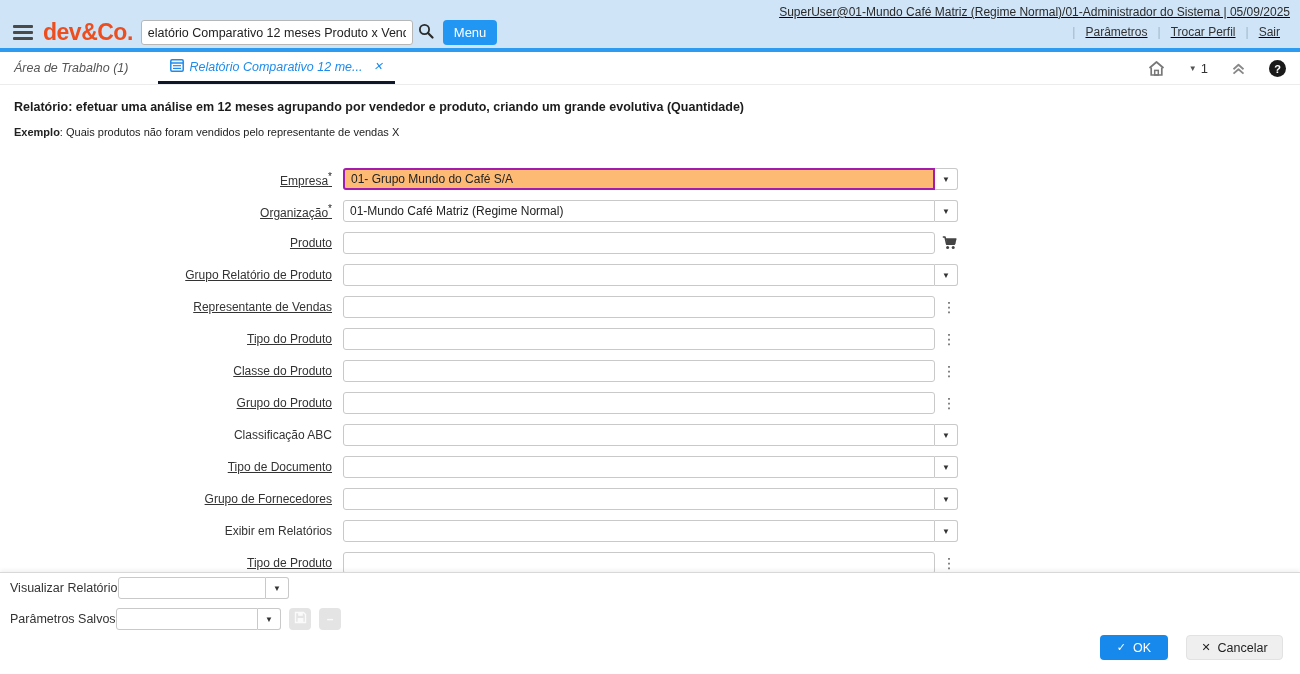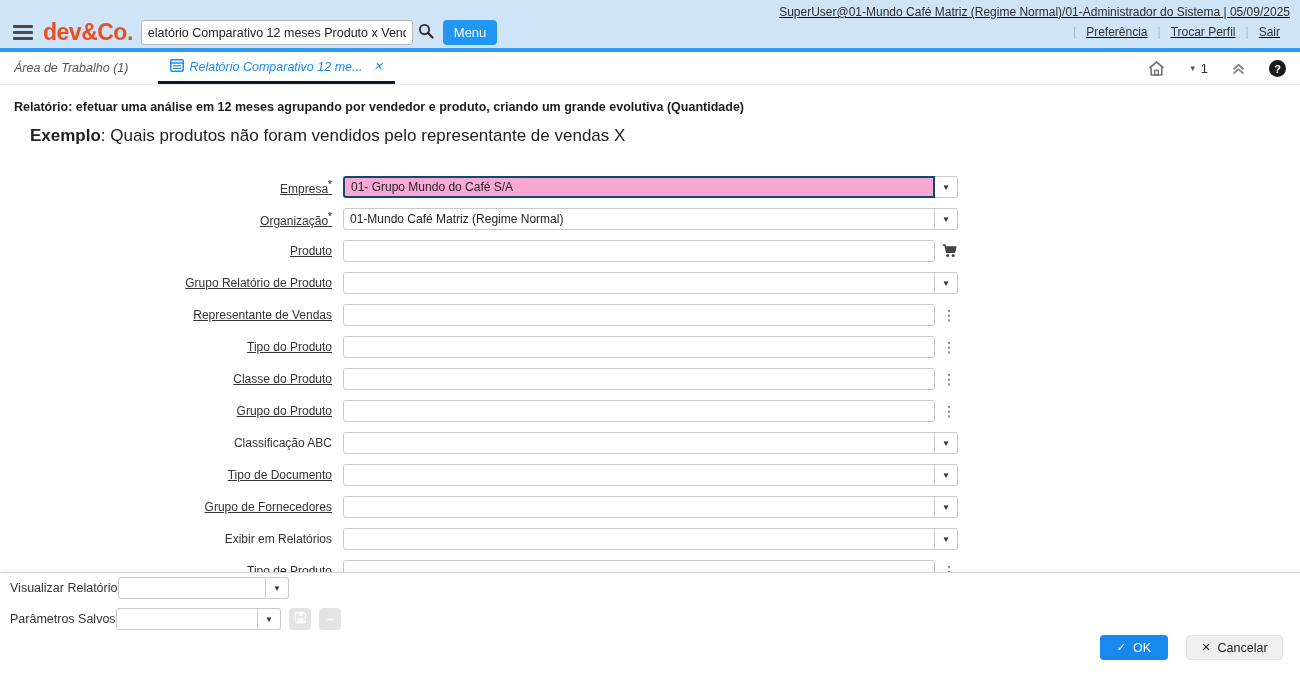--- a/index.html
+++ b/index.html
@@ -37,33 +37,33 @@
   .tabbar-right { position:absolute; right:14px; top:0; height:33px; display:flex; align-items:center; gap:23px; }
   .tb-ico { display:flex; align-items:center; cursor:pointer; }
   .desk-ind { display:flex; align-items:center; gap:4px; font-size:13px; color:#333; cursor:pointer; }
   .caret-sm { font-size:8px; color:#555; }
   .help-circle { width:17px; height:17px; border-radius:50%; background:#1a1a1a; color:#fff;
     font-size:11px; font-weight:bold; display:flex; align-items:center; justify-content:center; cursor:pointer; }
 
   
   main { position:absolute; top:86px; left:0; right:0; bottom:0; background:#fff; overflow:hidden; }
   .desc { margin:14px 0 0 14px; font-size:12.5px; font-weight:bold; color:#1c1c1c; }
-  .example { margin:12px 0 0 30px; font-size:17px; color:#222; }
+  .example { margin:12px 0 0 14px; font-size:11px; color:#222; }
   .example b { font-weight:bold; }
   .pform { margin-top:30px; }
   .frow { display:flex; align-items:center; height:22px; margin-bottom:10px; }
   .flabel { width:332px; text-align:right; font-size:12px; color:#333; white-space:nowrap; }
   .flabel.u { text-decoration:underline; cursor:pointer; }
   .flabel sup { font-size:10px; color:#222; }
   .fwrap { display:flex; align-items:center; margin-left:11px; }
   .field { width:592px; height:22px; border:1px solid #c9c9c9; border-radius:3px 0 0 3px;
     background:#fff; font-size:12px; color:#222; padding:0 6px; line-height:20px;
     white-space:nowrap; overflow:hidden; }
   .field.solo { border-radius:3px; }
-  .field.hl { background:#f9a8d4; border:2px solid #0c4a6e; line-height:18px; }
+  .field.hl { background:#fdba74; border:2px solid #a21caf; line-height:18px; }
   .combo-btn { width:23px; height:22px; border:1px solid #c9c9c9; border-left:none;
     border-radius:0 3px 3px 0; background:#fff; display:flex; align-items:center;
     justify-content:center; font-size:8px; color:#333; cursor:pointer; }
   .side-ico { margin-left:7px; display:flex; align-items:center; cursor:pointer; }
   .ellipsis-ico { font-size:14px; color:#555; line-height:14px; cursor:pointer; }
 
   
   footer { position:absolute; left:0; right:0; top:572px; bottom:0; background:#fff;
     border-top:1px solid #d8d8d8; box-shadow:0 -2px 4px rgba(0,0,0,0.06); }
   .f-row { position:absolute; display:flex; align-items:center; }
@@ -106,21 +106,21 @@
               <line x1="10" y1="10" x2="14.5" y2="14.5" stroke="#2b2b2b" stroke-width="2.2" stroke-linecap="round"></line>
             </svg>
         </span>
       </button>
     </div>
     <button class="menu-btn">Menu</button>
     <div class="hdr-right">
       <div class="user-info">SuperUser@01-Mundo Café Matriz (Regime Normal)/01-Administrador do Sistema | 05/09/2025</div>
       <div class="hdr-links">
         <span class="sep">|</span>
-        <span class="lnk">Preferência</span>
+        <span class="lnk">Parâmetros</span>
         <span class="sep">|</span>
         <span class="lnk">Trocar Perfil</span>
         <span class="sep">|</span>
         <span class="lnk">Sair</span>
       </div>
     </div>
   </header>
   <div class="hdr-strip"></div>
 
   <nav class="tabbar">

